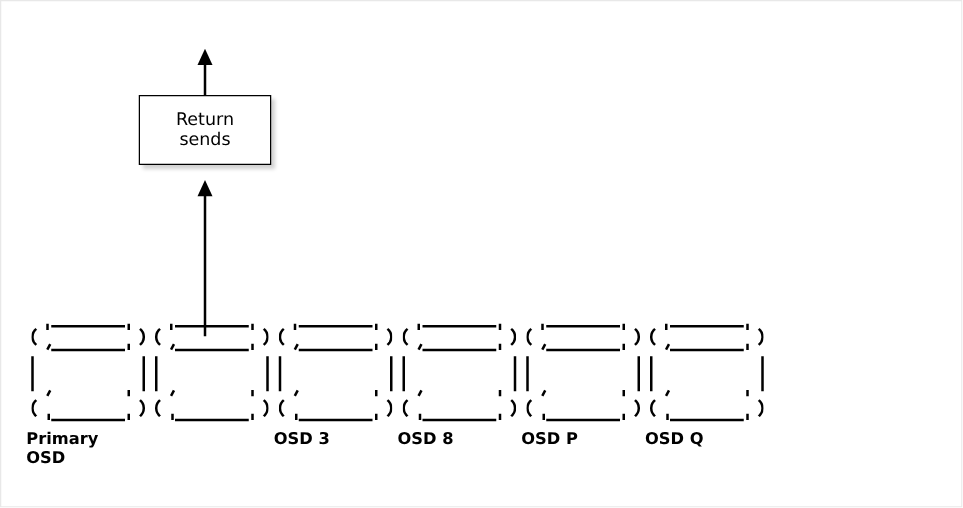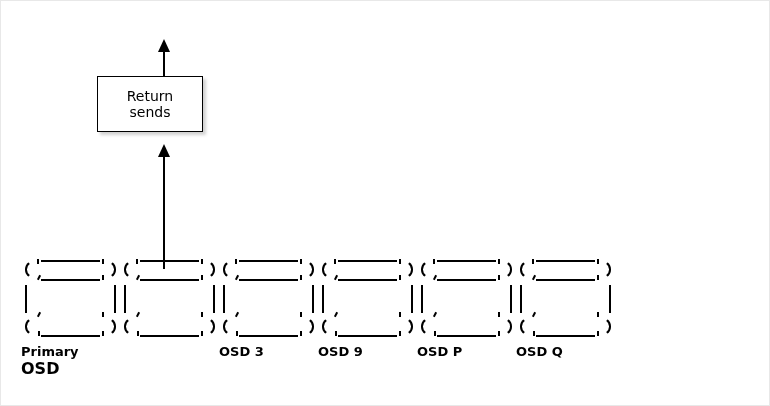--- a/index.html
+++ b/index.html
@@ -14,21 +14,21 @@
     background: #ffffff;
     border: 1px solid #e8e8e8;
     box-sizing: border-box;
     overflow: hidden;
     font-family: "DejaVu Sans", sans-serif;
   }
 
   
   #return-box {
     position: absolute;
-    left: 96px;
+    left: 110px;
     top: 75px;
     width: 106px;
     height: 56px;
     border: 1.5px solid #000000;
     background: #ffffff;
     box-shadow: 3px 3px 3px rgba(0,0,0,0.18);
     box-sizing: border-box;
     display: flex;
     flex-direction: column;
     align-items: center;
@@ -162,21 +162,21 @@
   }
   .osd-label .lab-main {
     display: block;
     font-size: 13px;
     font-weight: bold;
     line-height: 1.12;
     white-space: nowrap;
   }
   .osd-label .lab-sub {
     display: block;
-    font-size: 16px;
+    font-size: 13px;
     font-weight: bold;
     line-height: 1.12;
     white-space: nowrap;
   }
 </style>
 </head>
 <body>
 
 <div id="canvas">
 
@@ -282,21 +282,21 @@
         <div class="wall wall-l"></div>
           <div class="wall wall-r"></div>
         <div class="ell-bot-arc-l"></div>
           <div class="ell-bot-arc-r"></div>
         <div class="tick tk-bl"></div>
           <div class="tick tk-br"></div>
         <div class="tick tk-bbl"></div>
           <div class="tick tk-bbr"></div>
       </div>
       <div class="osd-label">
-        <span class="lab-main">OSD 9</span>
+        <span class="lab-main">OSD 8</span>
         <span class="lab-sub"></span>
       </div>
     </div>
 
     <div class="osd-unit">
       <div class="cyl">
         <div class="ell-top-arc-l"></div>
           <div class="ell-top-arc-r"></div>
         <div class="u-run u-top"></div>
           <div class="u-run u-mid"></div>

